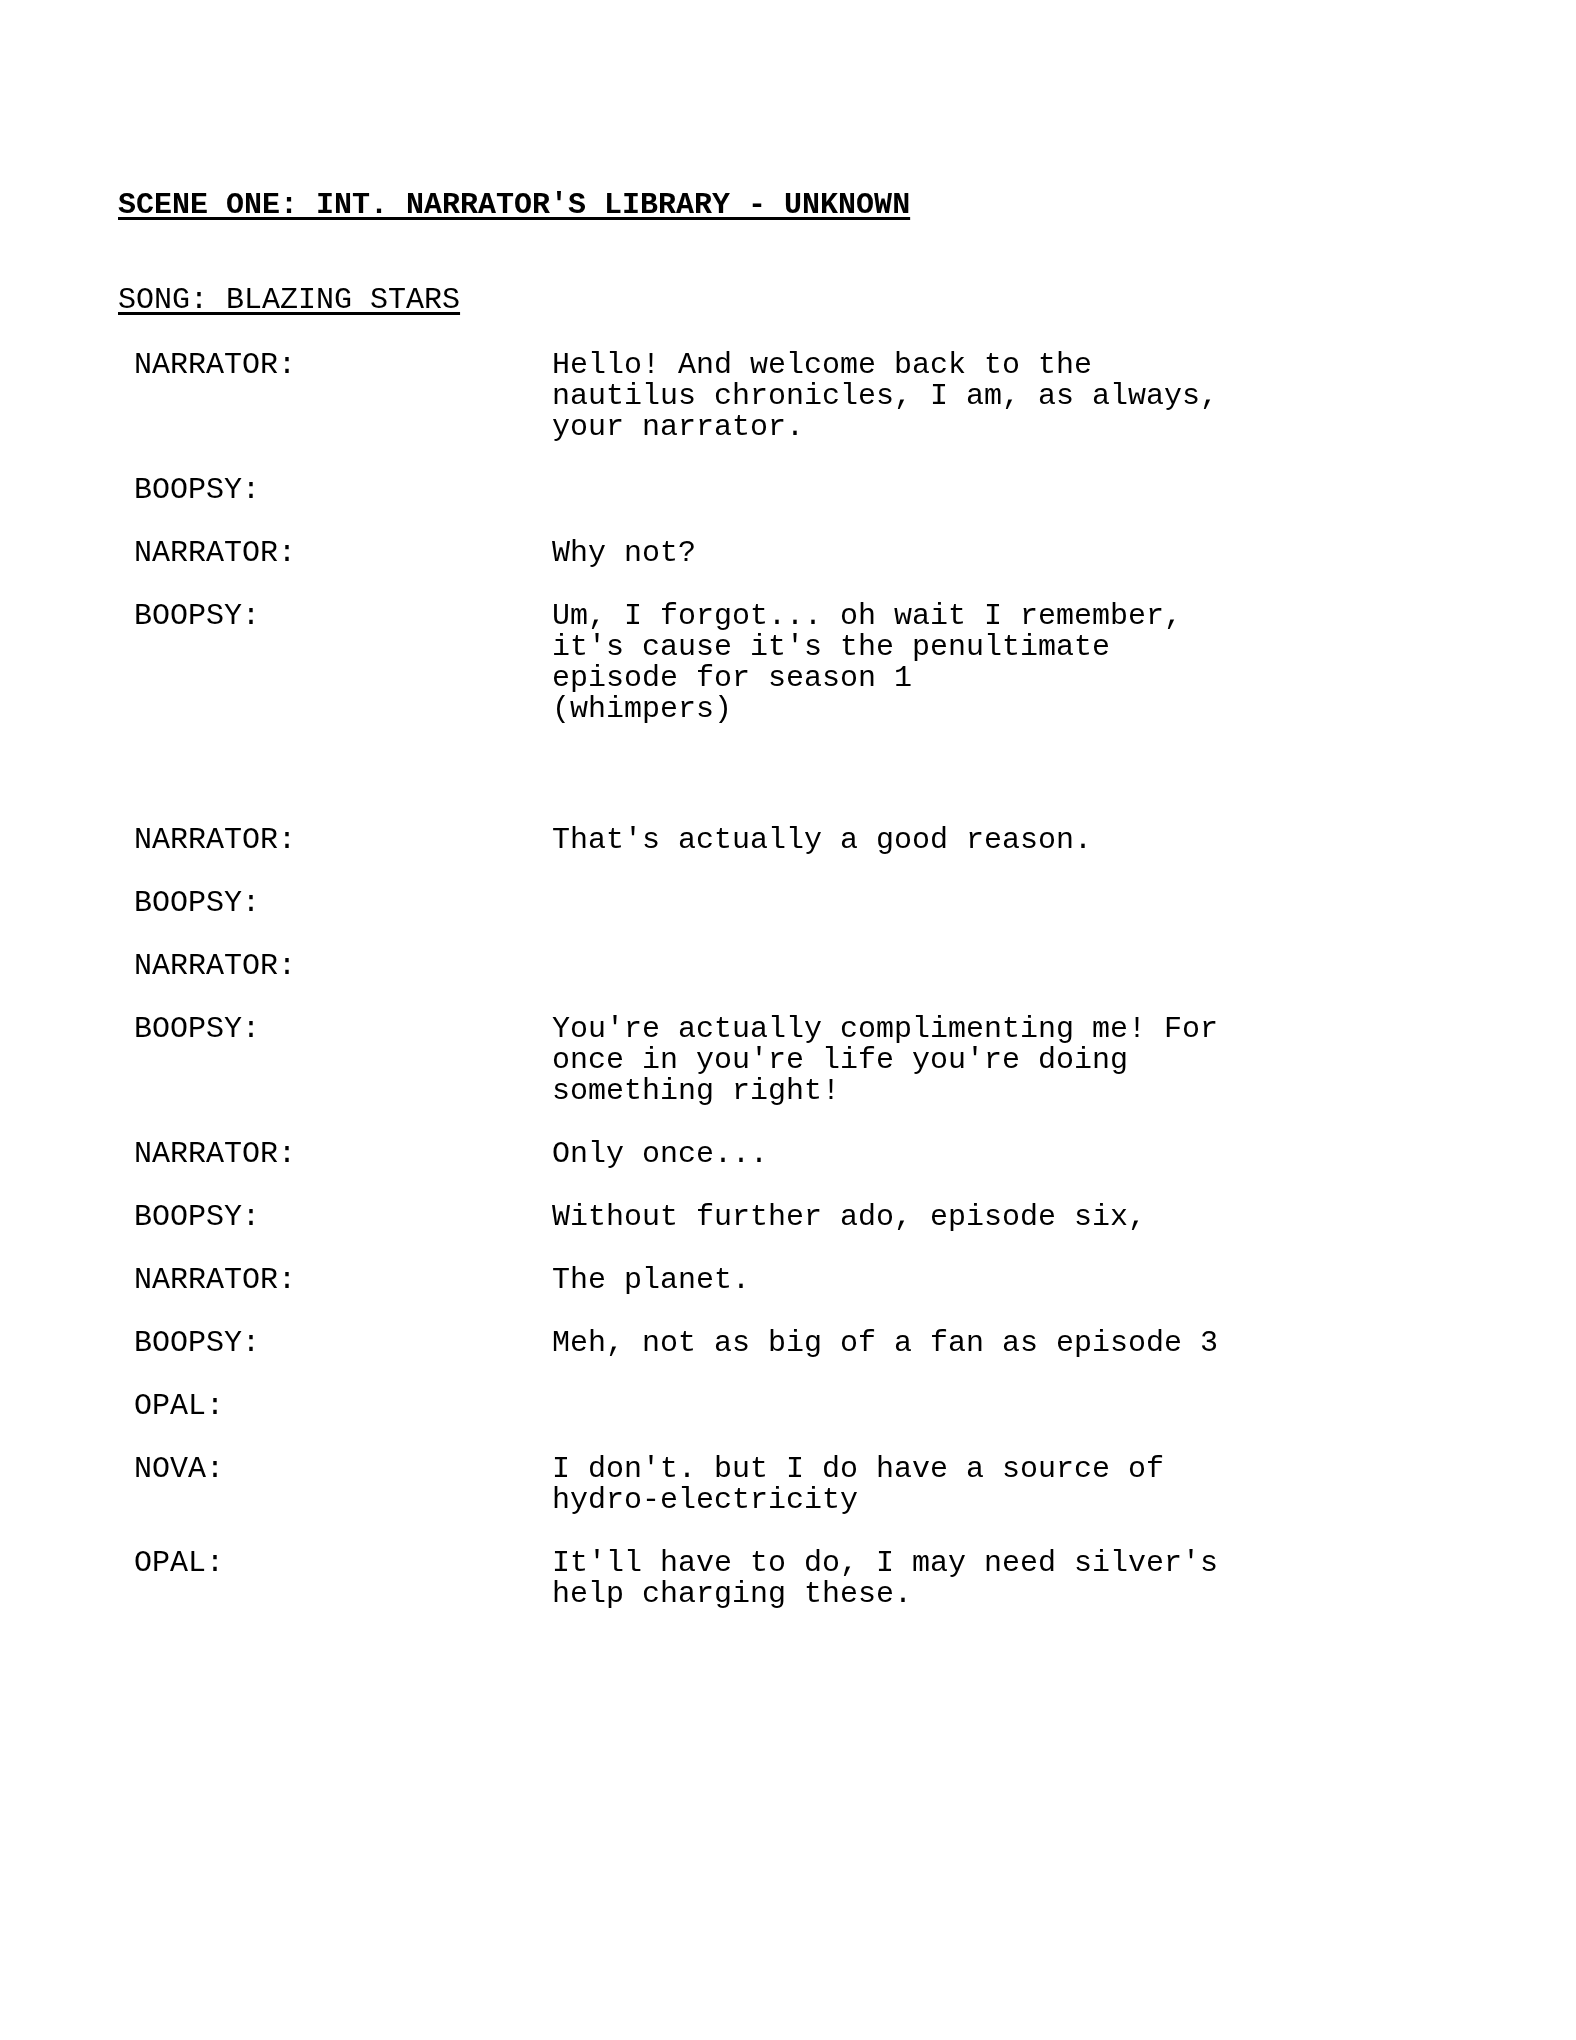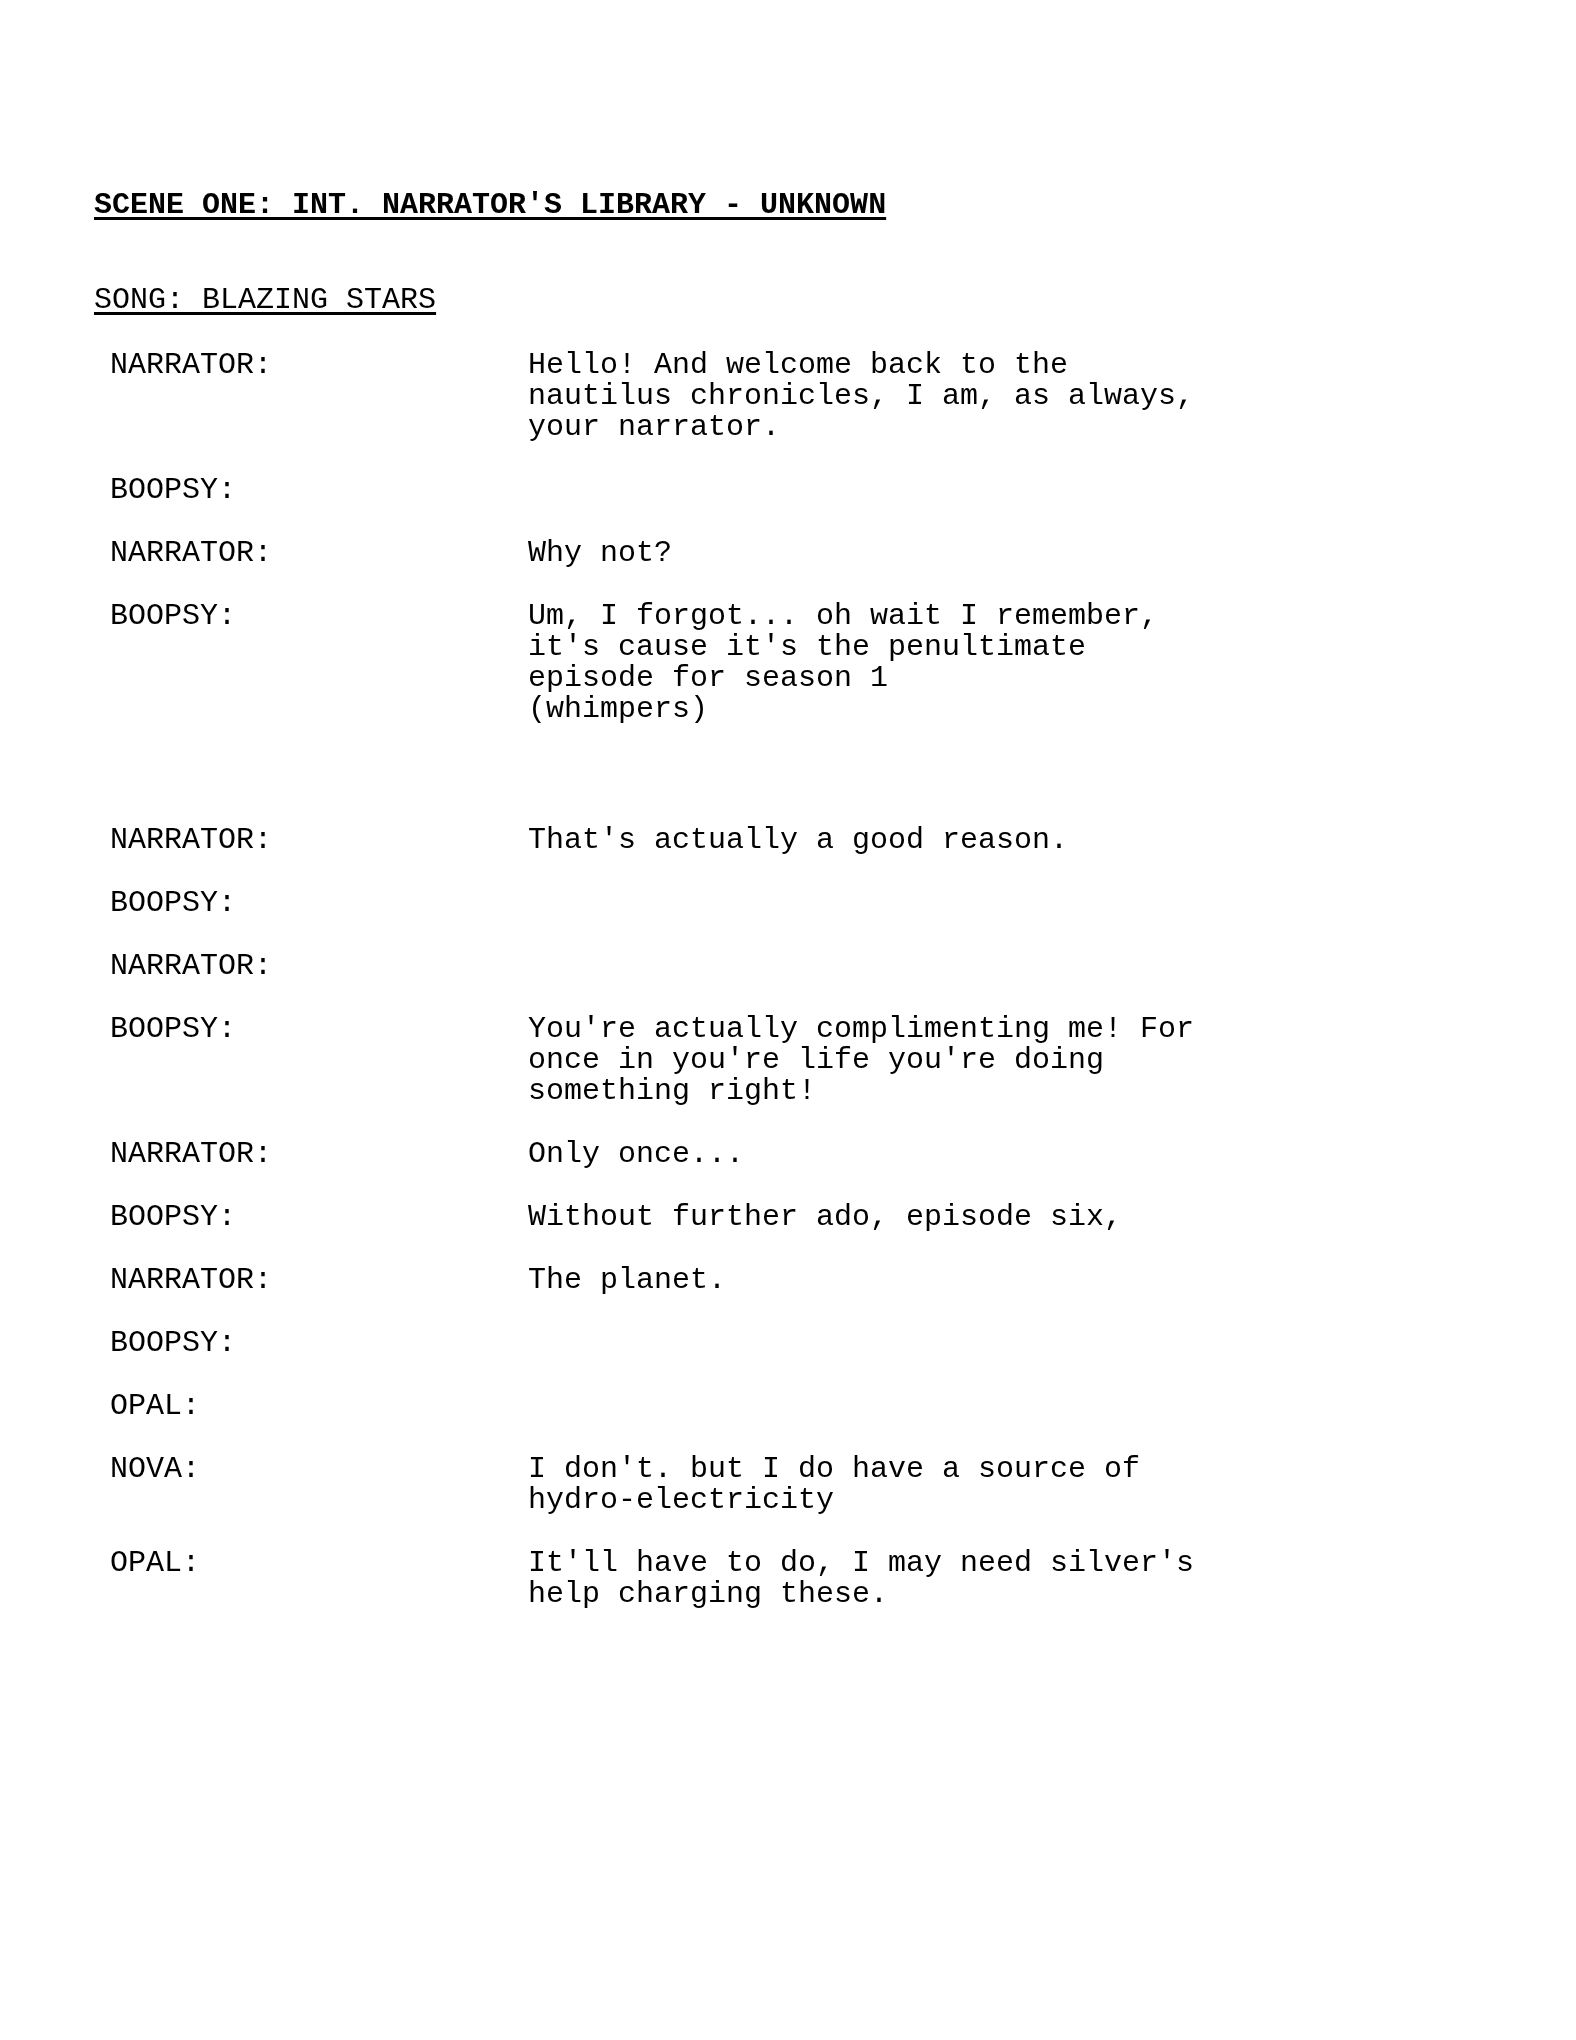--- a/index.html
+++ b/index.html
@@ -10,21 +10,21 @@
   .page {
     position: relative;
     width: 1576px;
     height: 2040px;
     background: #ffffff;
     color: #000000;
     font-family: "Liberation Mono", "DejaVu Sans Mono", monospace;
     font-size: 30px;
     line-height: 31px;
     box-sizing: border-box;
-    padding: 190px 40px 0 94px;
+    padding: 190px 40px 0 118px;
     overflow: hidden;
   }
   .scene-heading {
     font-size: 30px;
     font-weight: bold;
     margin: 0 0 64px 0;
     text-decoration: underline;
     text-decoration-thickness: 3px;
     text-underline-offset: 4px;
     white-space: pre;
@@ -121,20 +121,21 @@
     <div class="line">Without further ado, episode six,</div>
   </div>
 
   <div class="row">
     <div class="speaker">NARRATOR:</div>
     <div class="line">The planet.</div>
   </div>
 
   <div class="row">
     <div class="speaker">BOOPSY:</div>
+    <div class="line">Meh, not as big of a fan as episode 3</div>
   </div>
 
 
 
   <div class="row">
     <div class="speaker">OPAL:</div>
   </div>
 
   <div class="row">
     <div class="speaker">NOVA:</div>

